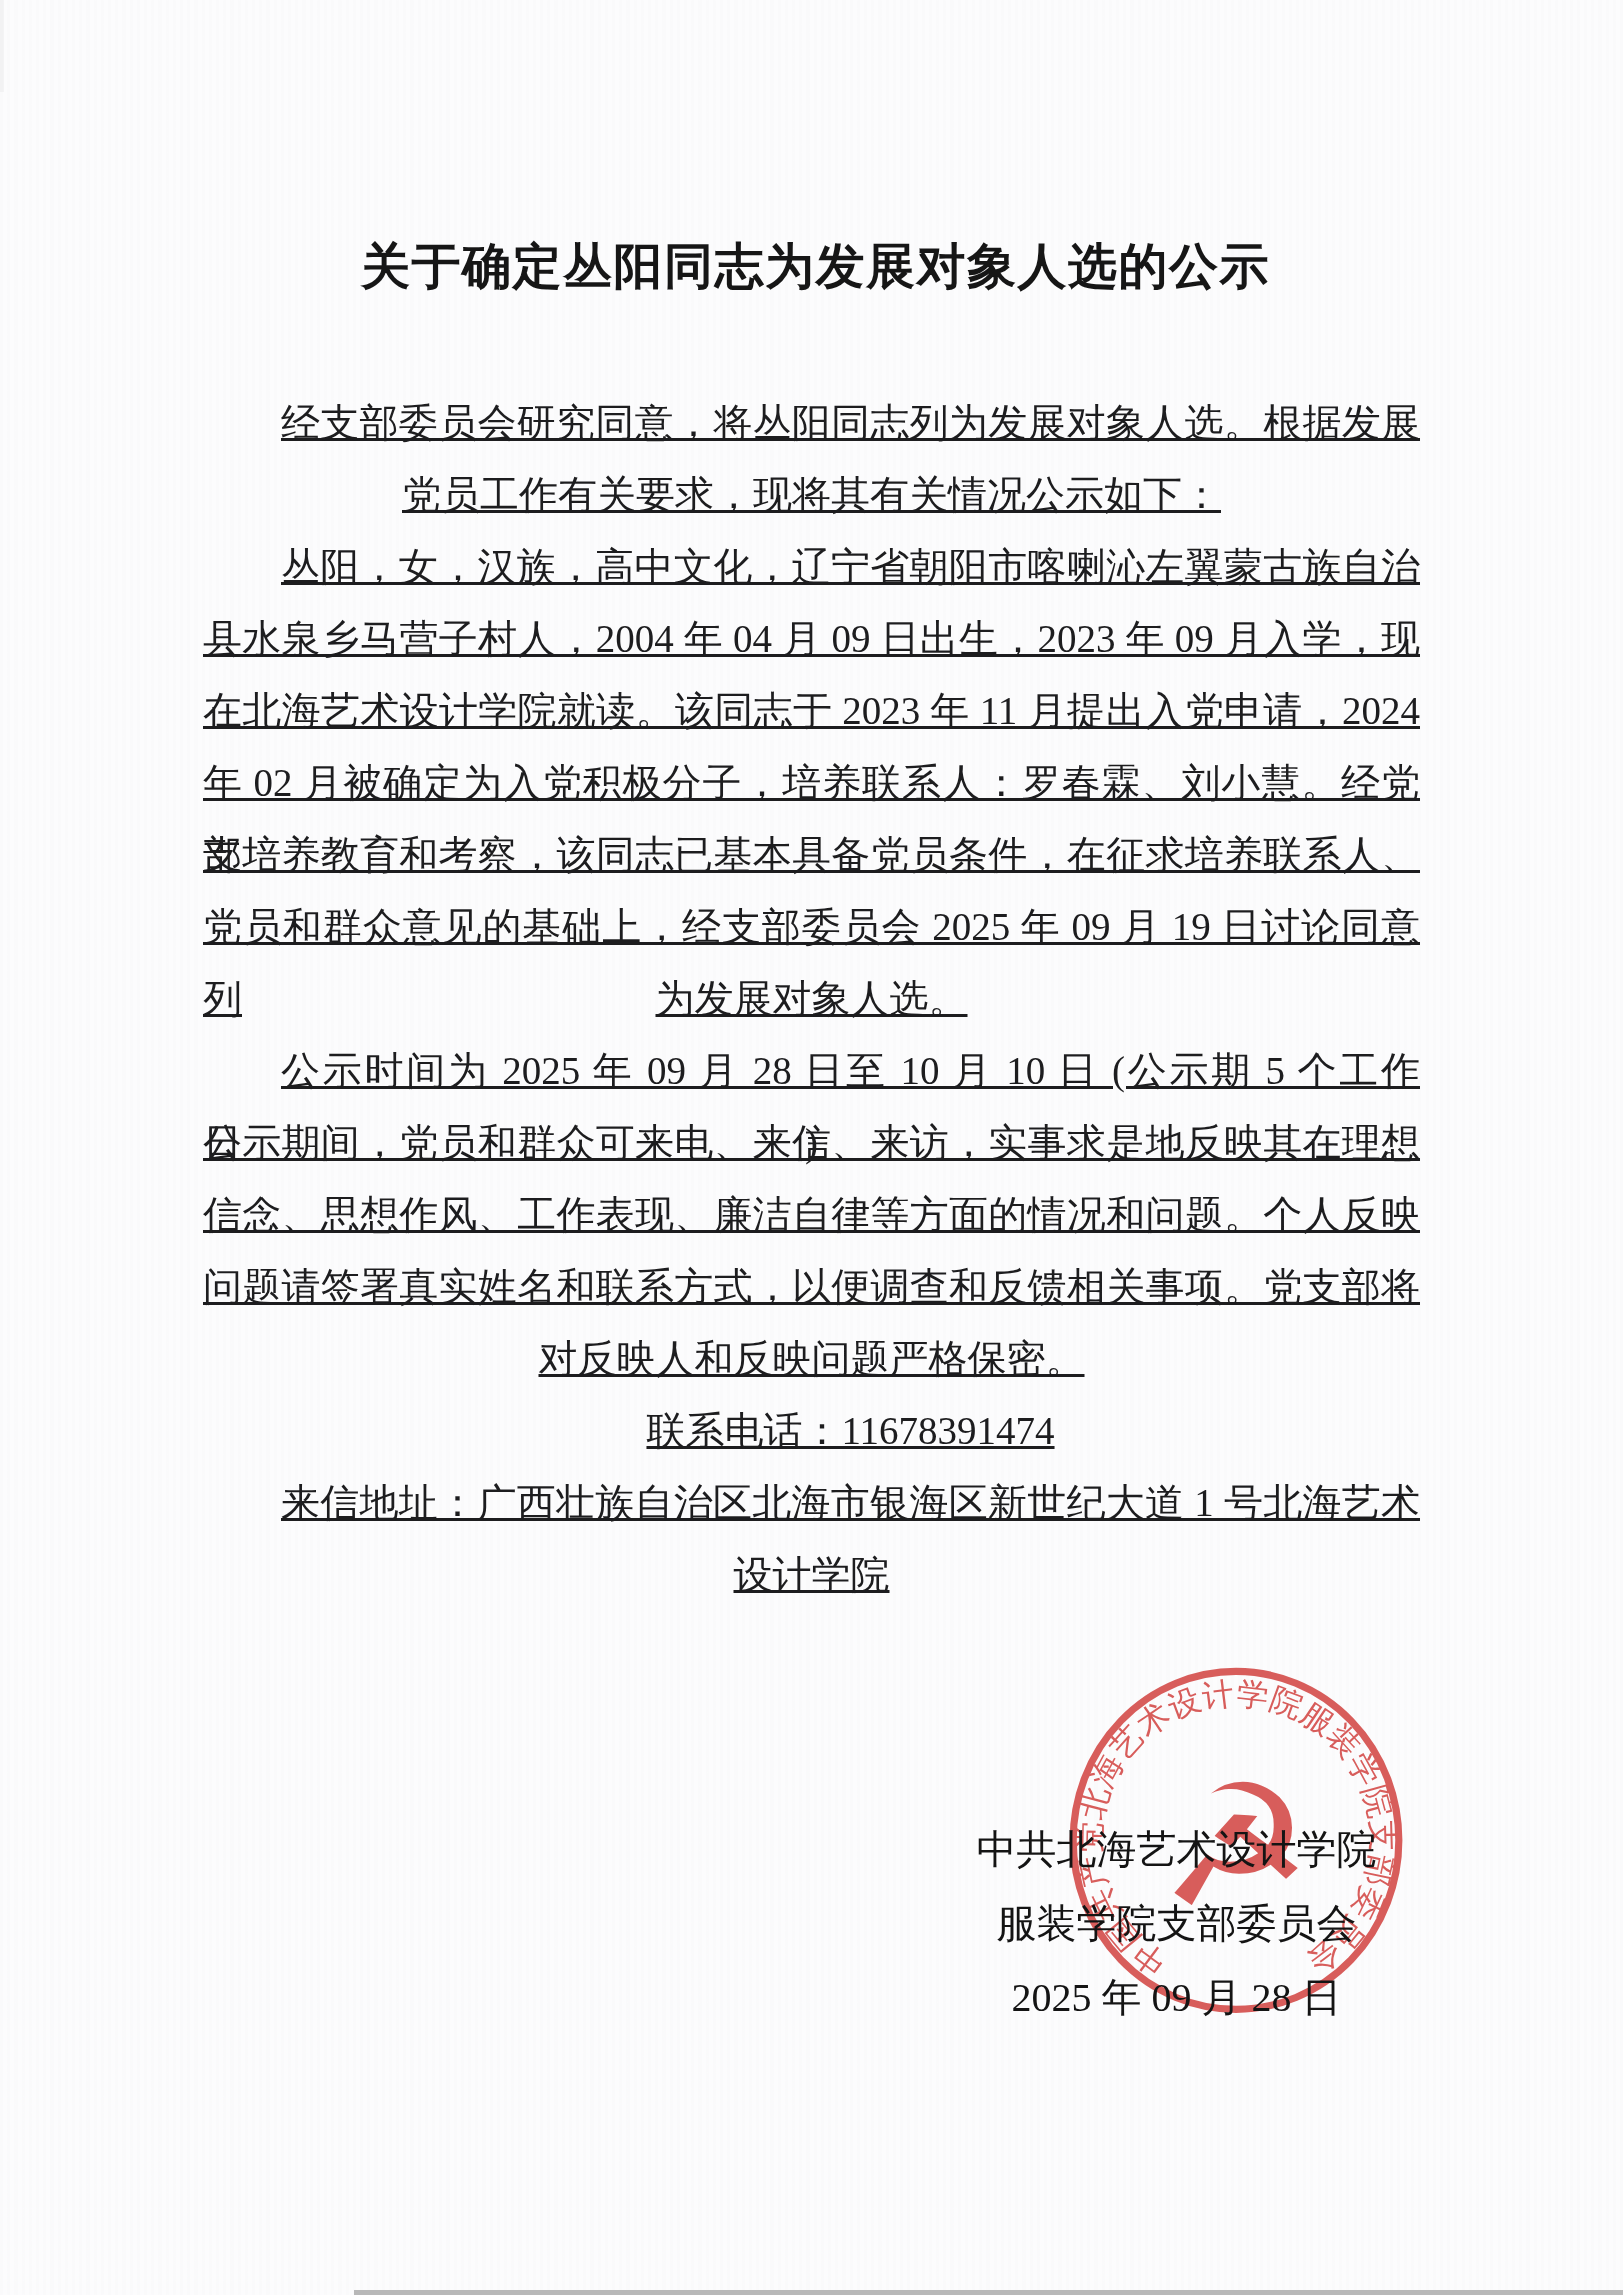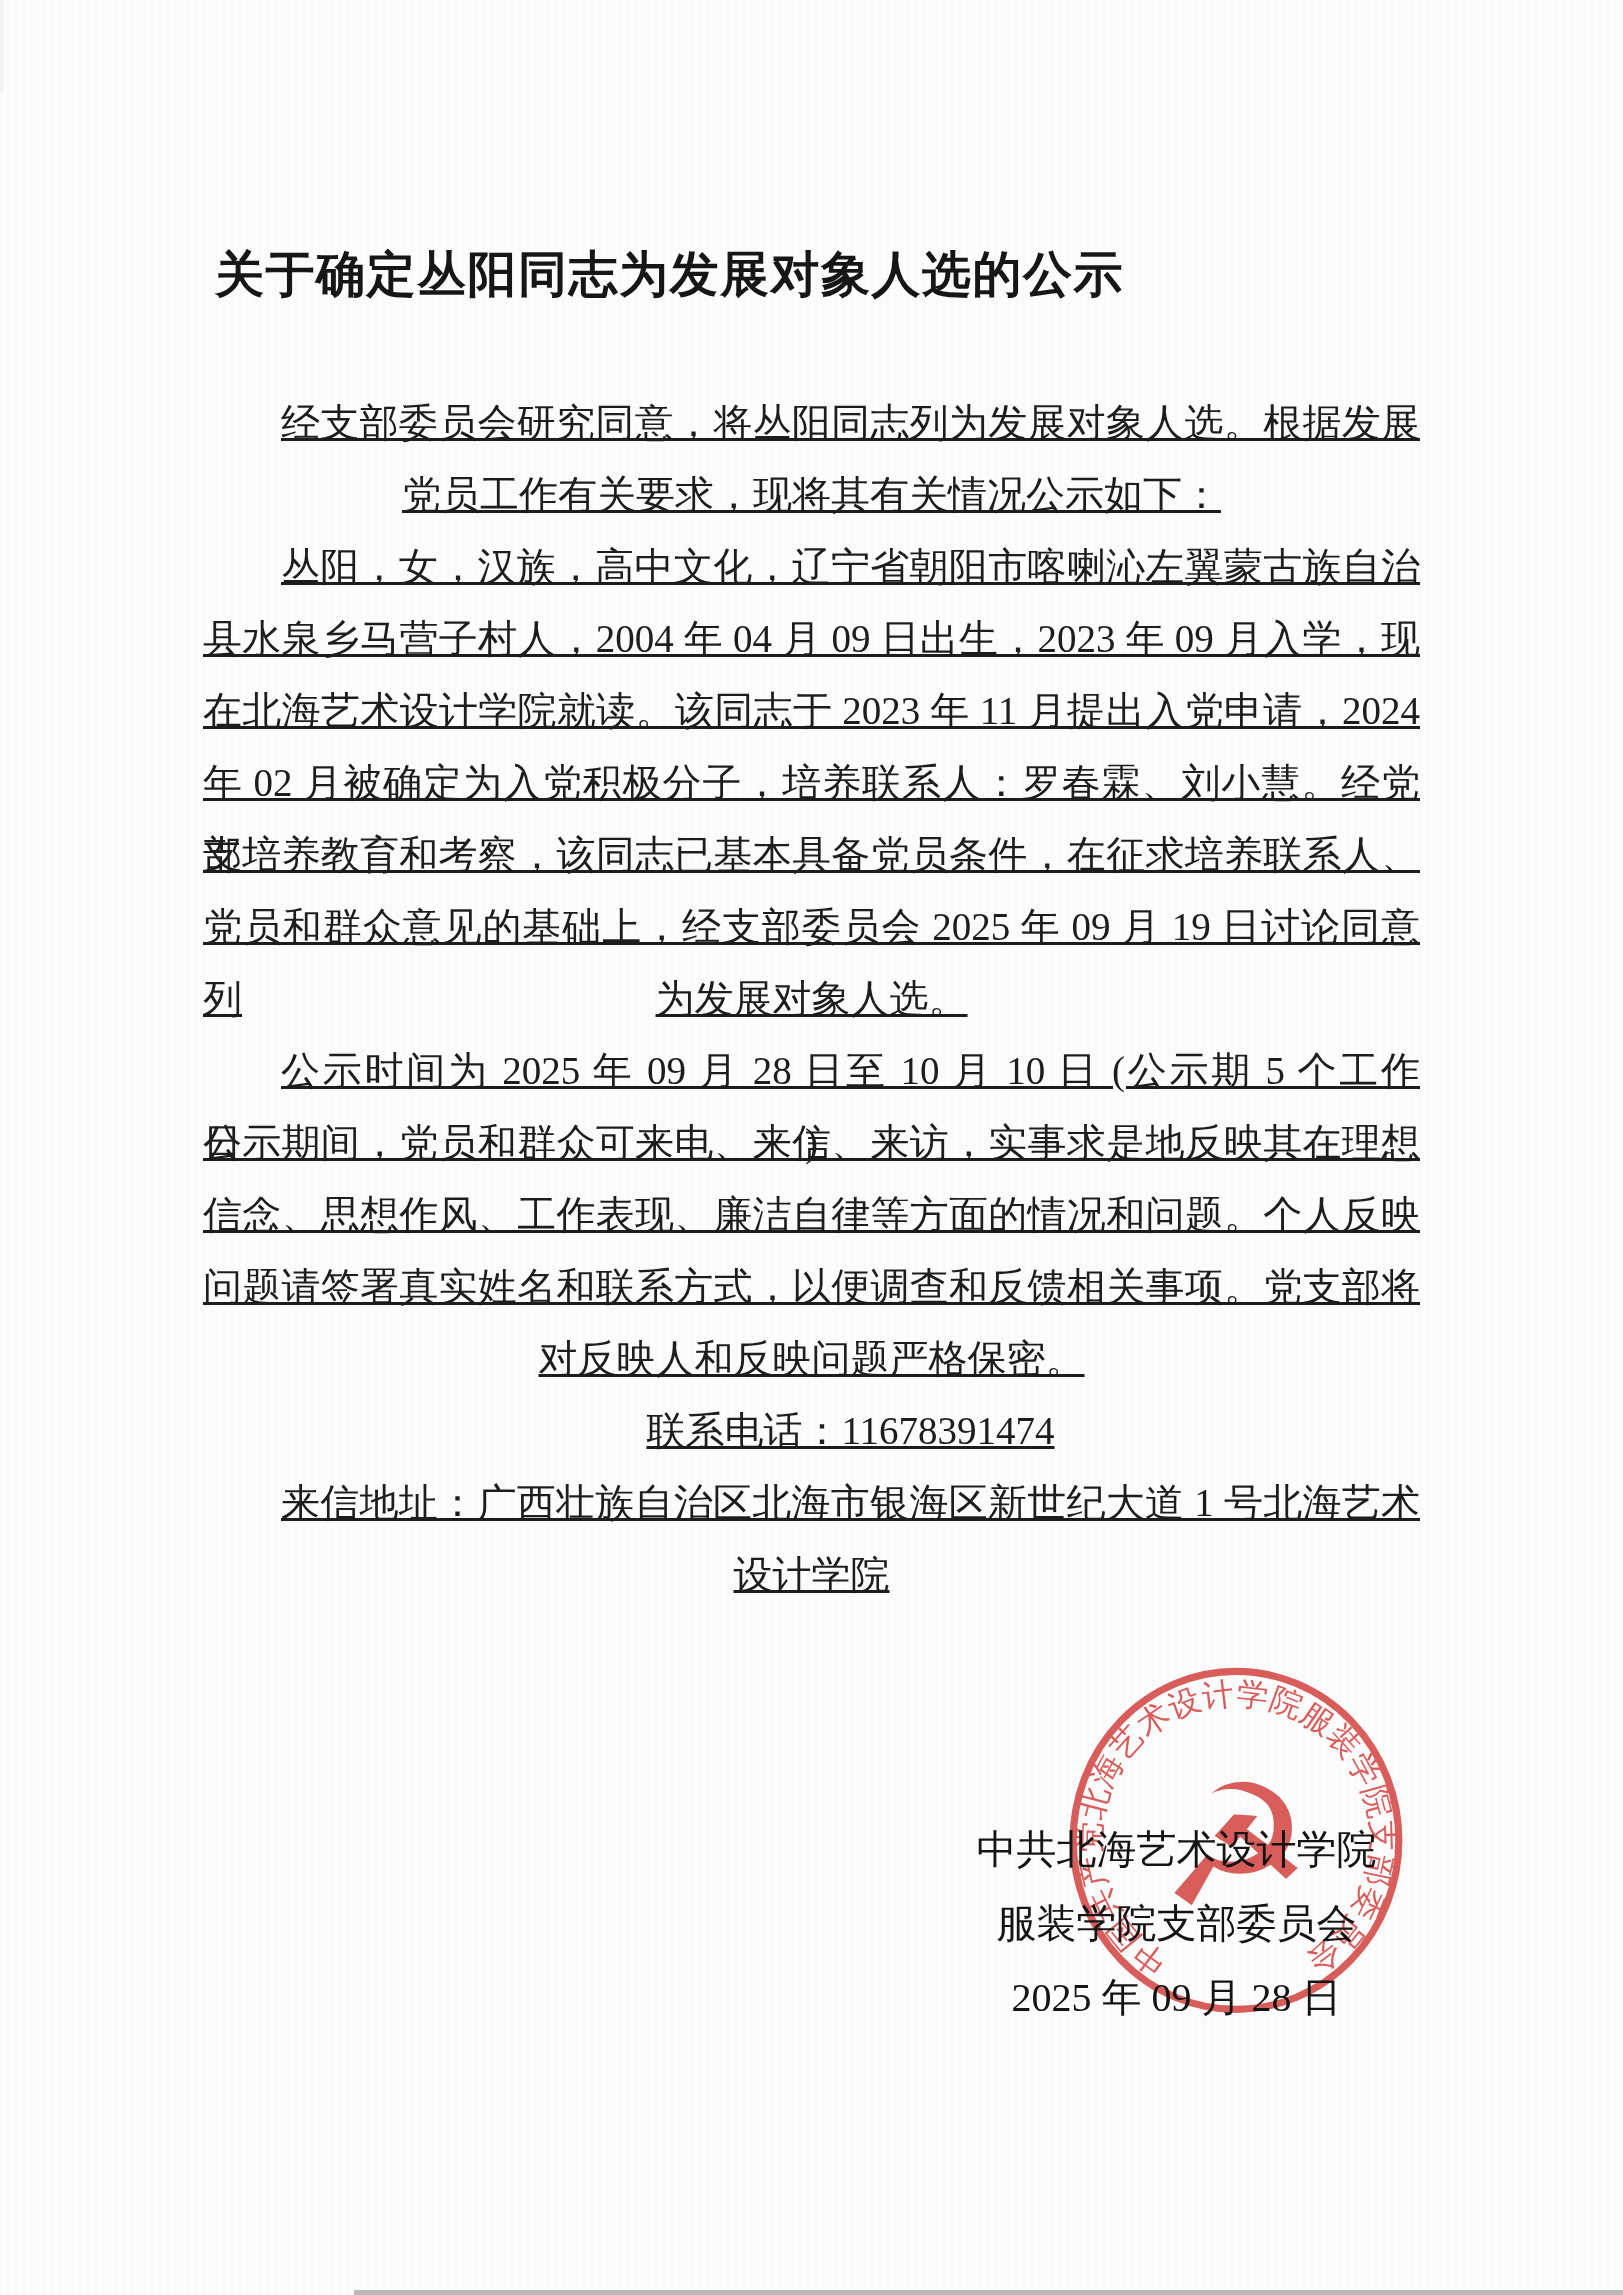--- a/index.html
+++ b/index.html
@@ -12,25 +12,25 @@
   }
   .page {
     position: absolute; inset: 0;
     background:
       repeating-linear-gradient(90deg, rgba(0,0,0,0.008) 0 3.1px, rgba(255,255,255,0) 3.1px 7.2px),
       #fcfcfd;
   }
   .doc-title {
     position: absolute;
     top: 232px; left: 203px; width: 1217px;
-    margin: 12px;
+    margin: 4px;
     font-size: 49px; font-weight: 700;
     letter-spacing: 1.5px;
     color: #161616;
-    text-align: left;
+    text-align: center;
     line-height: 61px;
   }
   .body-lines {
     position: absolute;
     top: 387px; left: 203px; width: 1217px;
     font-size: 39px;
     color: #1d1d1f;
     text-decoration: underline;
   }
   .line {

